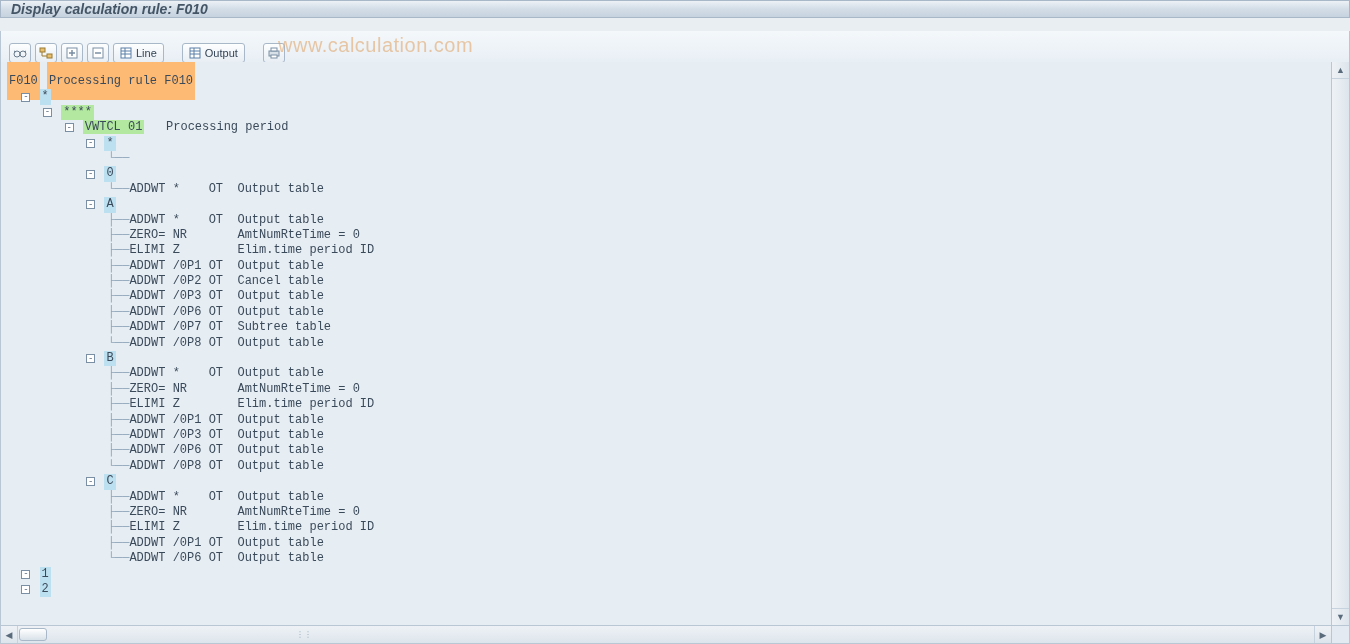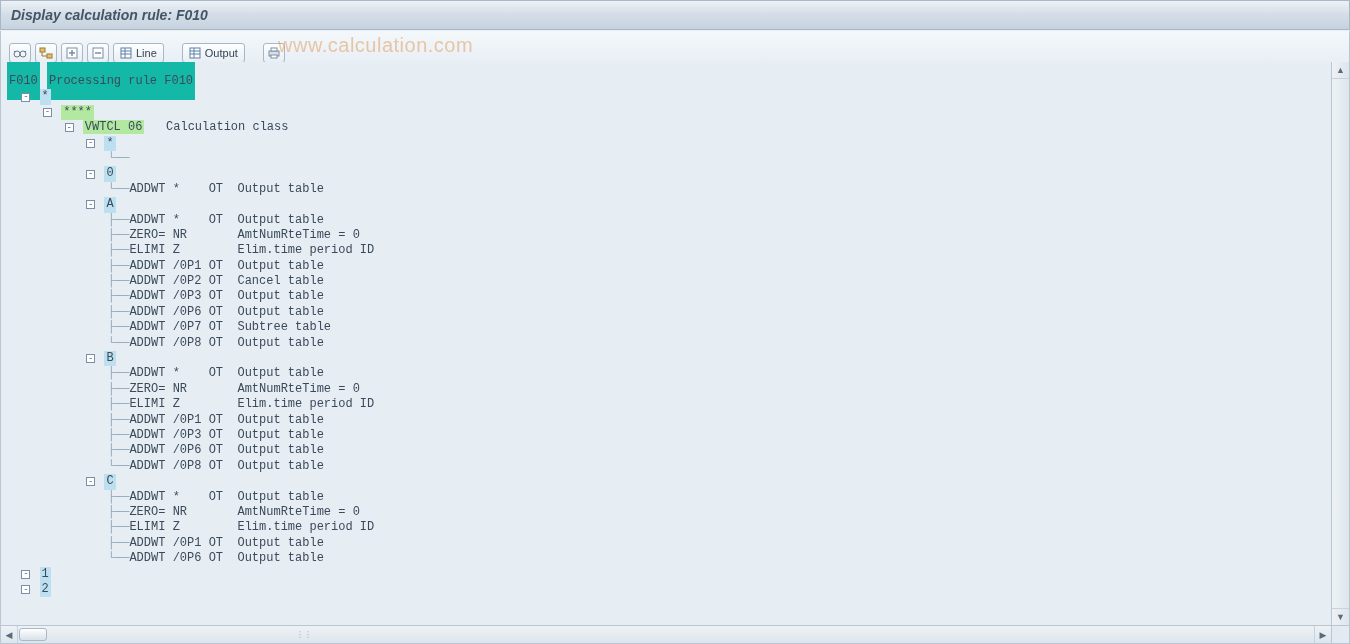--- a/index.html
+++ b/index.html
@@ -10,21 +10,21 @@
     font-size: 12px;
     background: #e9eef3;
     overflow: hidden;
     position: relative;
   }
 
   
   .titlebar {
     position: absolute;
     left: 0; right: 0; top: 0;
-    height: 30px;
+    height: 18px;
     background: linear-gradient(to bottom, #ecf1f6 0%, #d3dde7 50%, #c6d3df 100%);
     border: 1px solid #a8b8c8;
     display: flex;
     align-items: center;
     padding-left: 10px;
   }
   .titlebar .title {
     font-size: 14px;
     font-weight: bold;
     font-style: italic;
@@ -107,21 +107,21 @@
     width: 9px; height: 9px;
     border: 1px solid #7a8fa4;
     background: #fff;
     margin-right: 2px;
     font-size: 9px; line-height: 8px;
     color: #556677;
     cursor: pointer;
   }
   .tg::before { content: "-"; }
 
-  .hl-root { background: #14b8a6; padding: 12px 2px; }
+  .hl-root { background: #fdba74; padding: 12px 2px; }
   .hl-green { background: #b2e8a0; padding: 0 2px; }
   .hl-blue  { background: #bde0f0; padding: 0 2px; }
 
   
   .vscroll {
     position: absolute;
     right: 0; top: 0; bottom: 18px; width: 18px;
     background: linear-gradient(to right, #eef2f6, #dde5ec);
     border-left: 1px solid #b9c7d4;
   }
@@ -229,21 +229,21 @@
   </span>
 </div>
 
 <div class="watermark">www.calculation.com</div>
 
 <div class="content-wrap">
   <div class="tree-area" id="tree">
       <div class="tree-line"><span class="prefix"></span><span><span class="hl-root">F010</span><span> </span><span class="hl-root">Processing rule F010</span></span></div>
       <div class="tree-line"><span class="prefix">  </span><span class="tg"></span><span class="prefix"> </span><span class="hl-blue">*</span></div>
       <div class="tree-line"><span class="prefix">     </span><span class="tg"></span><span class="prefix"> </span><span class="hl-green">****</span></div>
-      <div class="tree-line"><span class="prefix">        </span><span class="tg"></span><span class="prefix"> </span><span><span class="hl-green">VWTCL 06</span><span>   Calculation class</span></span></div>
+      <div class="tree-line"><span class="prefix">        </span><span class="tg"></span><span class="prefix"> </span><span><span class="hl-green">VWTCL 01</span><span>   Processing period</span></span></div>
       <div class="tree-line"><span class="prefix">           </span><span class="tg"></span><span class="prefix"> </span><span class="hl-blue">*</span></div>
       <div class="tree-line"><span class="prefix">              └──</span></div>
       <div class="tree-line"><span class="prefix">           </span><span class="tg"></span><span class="prefix"> </span><span class="hl-blue">0</span></div>
       <div class="tree-line"><span class="prefix">              └──</span><span>ADDWT *    OT  Output table</span></div>
       <div class="tree-line"><span class="prefix">           </span><span class="tg"></span><span class="prefix"> </span><span class="hl-blue">A</span></div>
       <div class="tree-line"><span class="prefix">              ├──</span><span>ADDWT *    OT  Output table</span></div>
       <div class="tree-line"><span class="prefix">              ├──</span><span>ZERO= NR       AmtNumRteTime = 0</span></div>
       <div class="tree-line"><span class="prefix">              ├──</span><span>ELIMI Z        Elim.time period ID</span></div>
       <div class="tree-line"><span class="prefix">              ├──</span><span>ADDWT /0P1 OT  Output table</span></div>
       <div class="tree-line"><span class="prefix">              ├──</span><span>ADDWT /0P2 OT  Cancel table</span></div>

